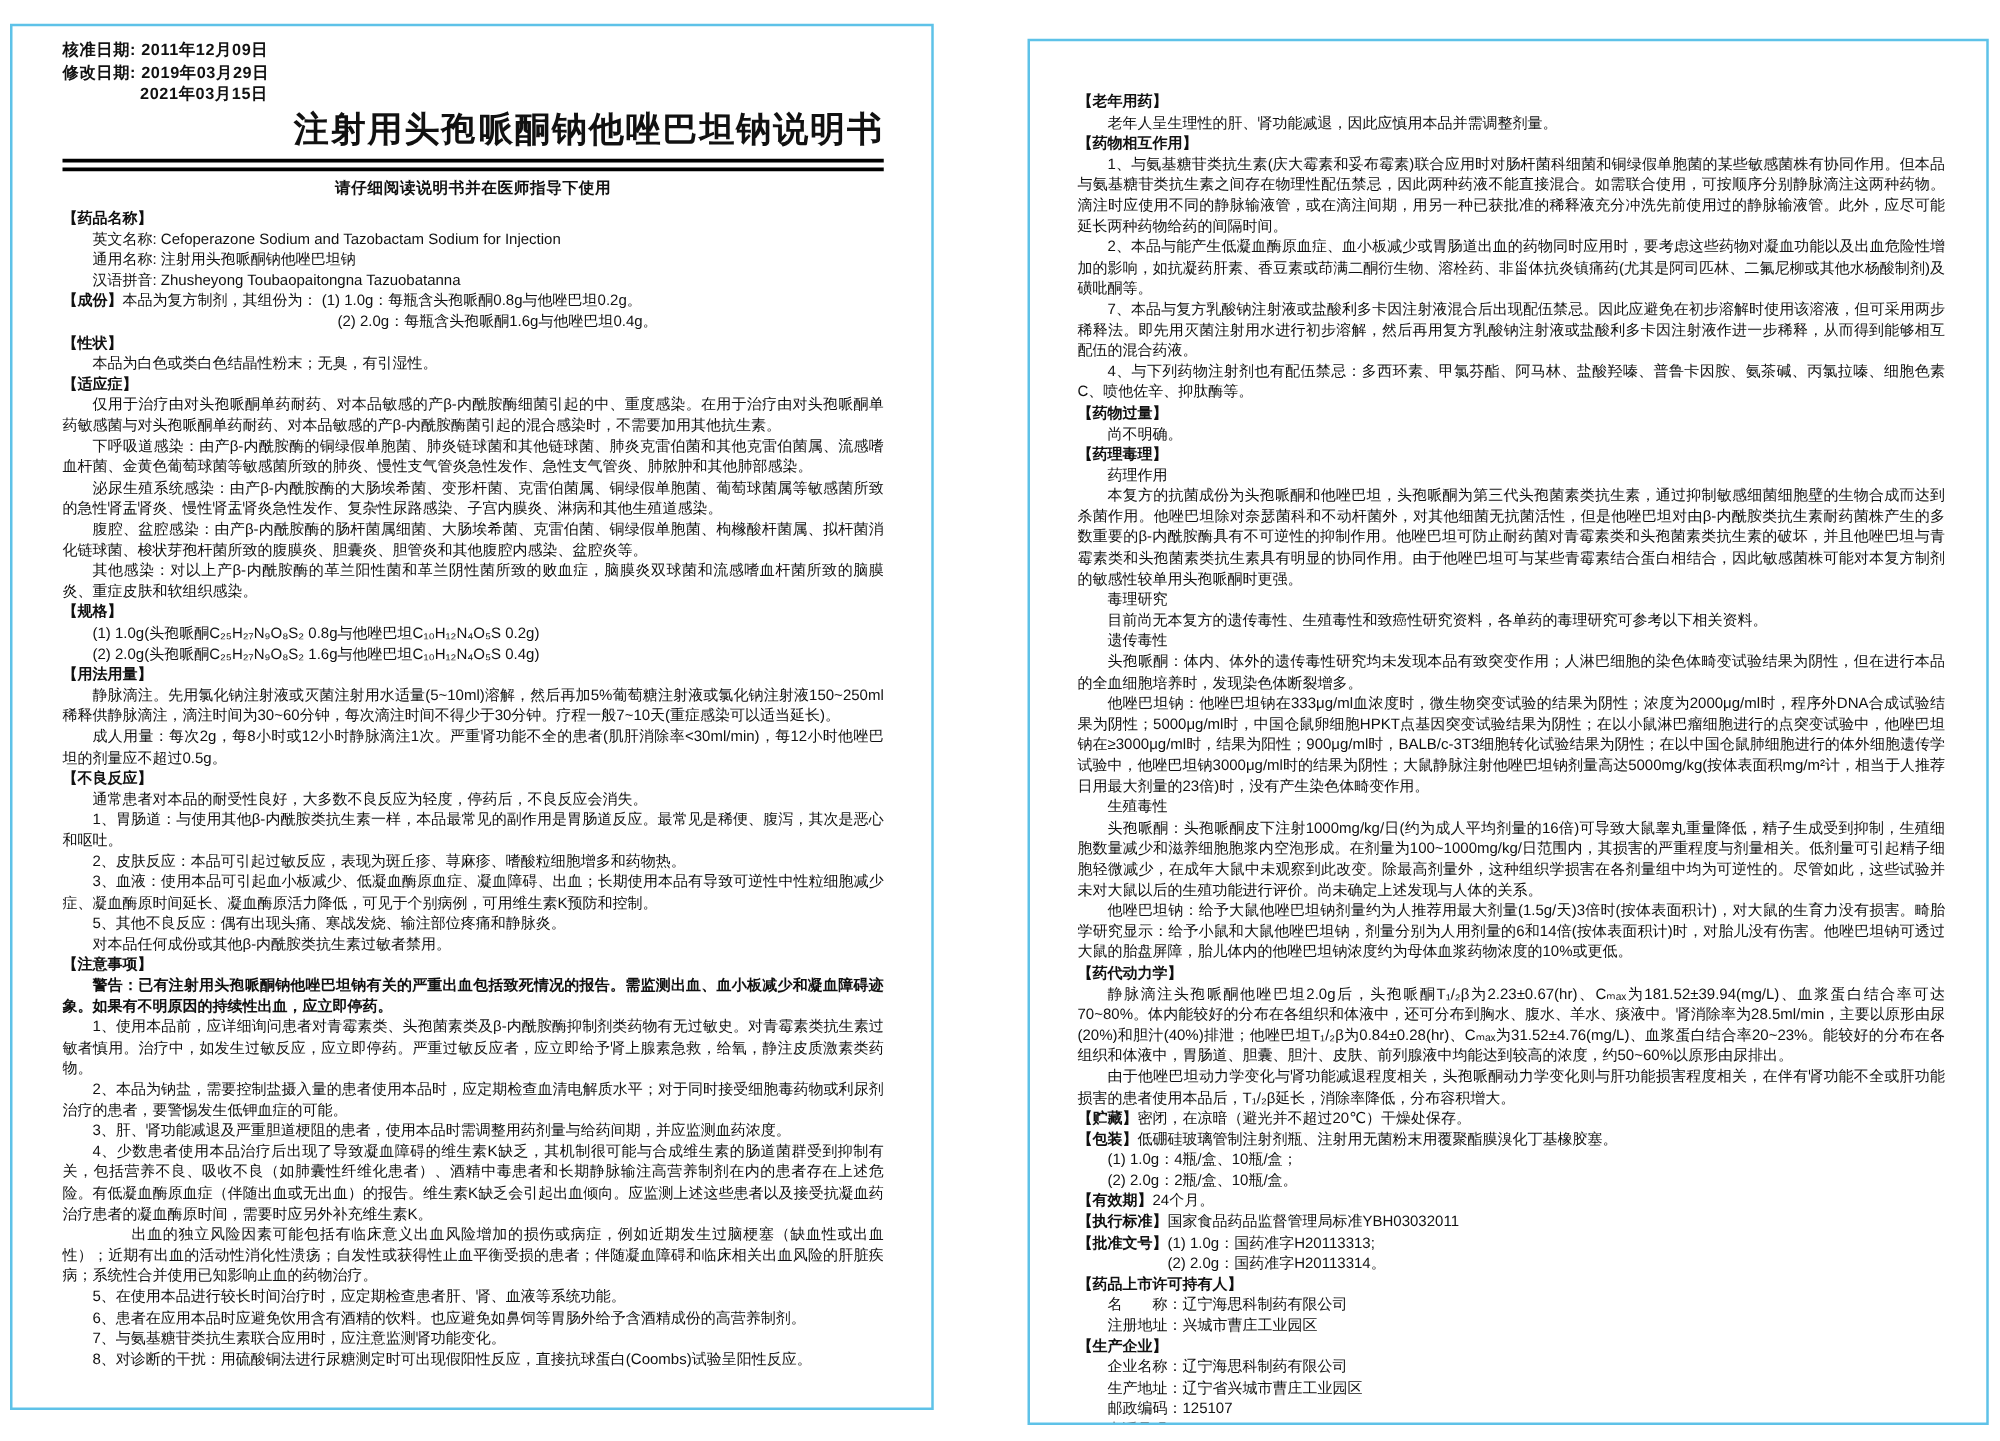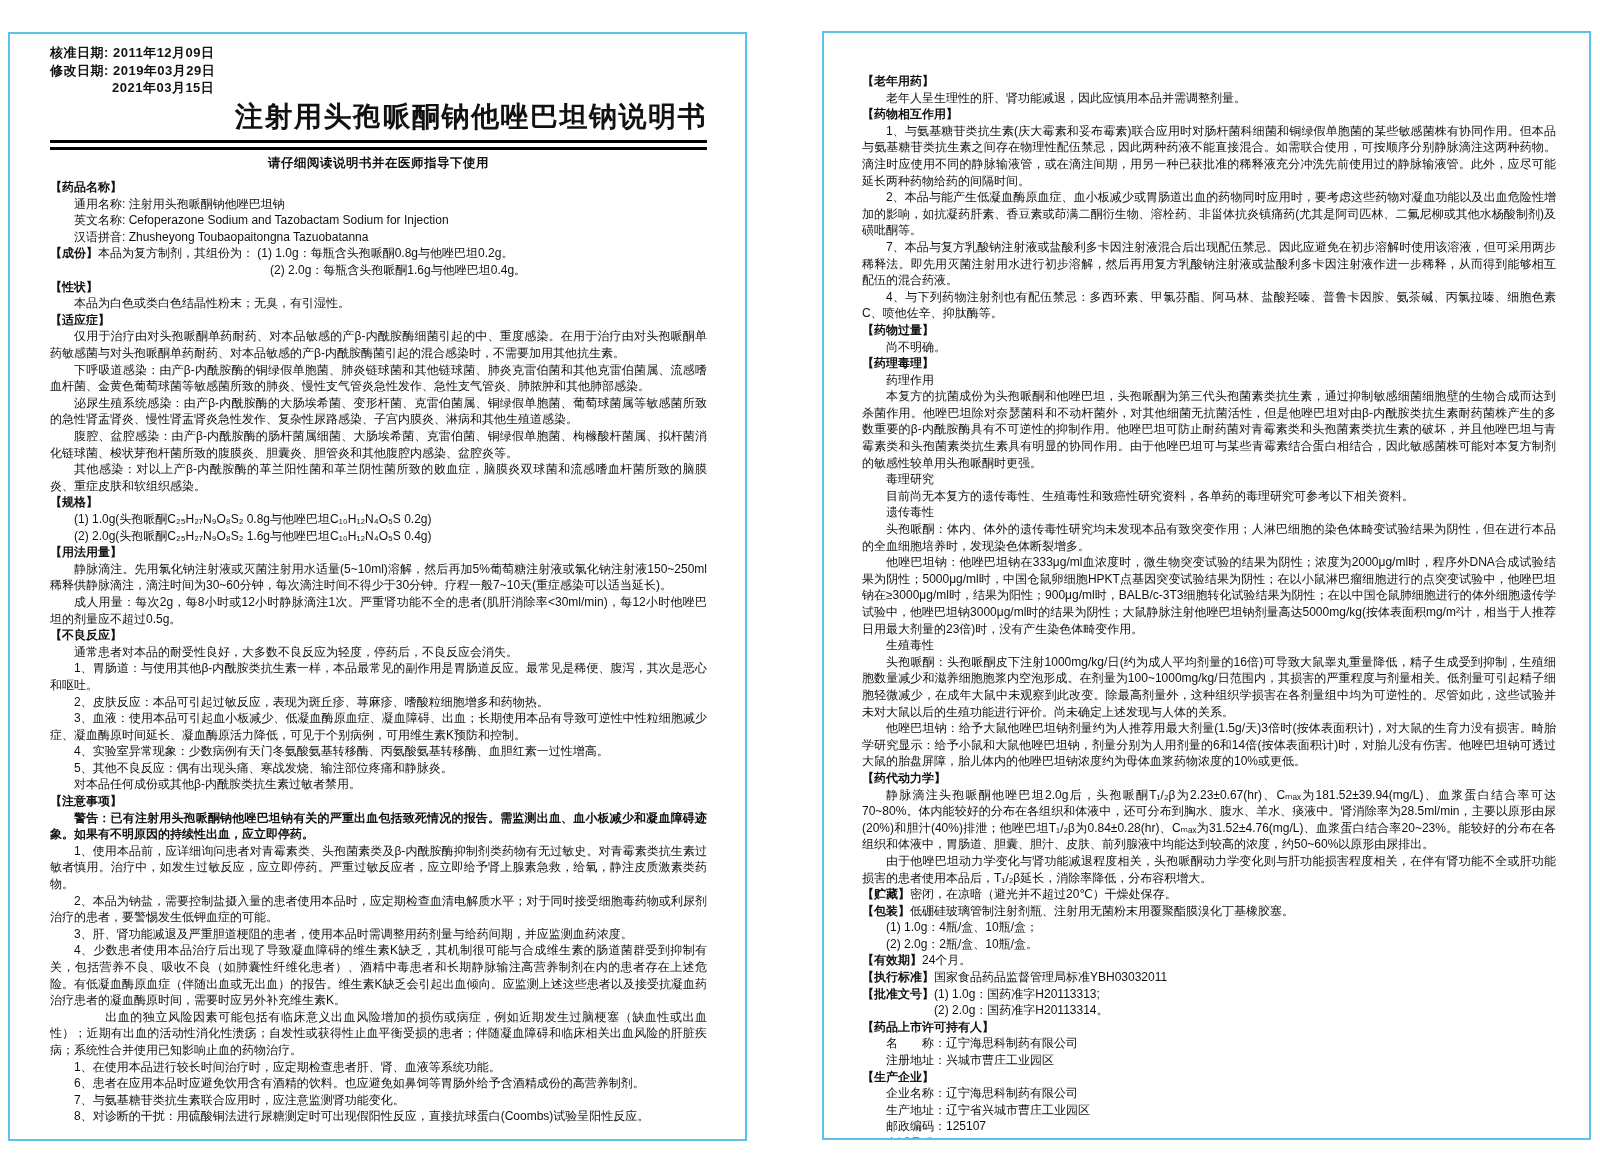--- a/index.html
+++ b/index.html
@@ -5,21 +5,21 @@
   html,body{margin:0;padding:0;}
   body{
     width:1600px;height:1153px;position:relative;background:#ffffff;
     font-family:"Liberation Sans","DejaVu Sans",sans-serif;color:#111;
     overflow:hidden;
   }
   .page{
     position:absolute;background:#fff;border:2px solid #5ec2e8;
     box-sizing:border-box;overflow:hidden;
   }
-  #page-left{left:8px;top:32px;width:739px;height:1109px;padding:10px 38px 0 40px;}
+  #page-left{left:8px;top:19px;width:739px;height:1109px;padding:10px 38px 0 40px;}
   #page-right{left:822px;top:31px;width:769px;height:1109px;padding:40px 33px 0 38px;}
   .dates{font-size:13px;line-height:17.5px;font-weight:600;letter-spacing:.5px;}
   .date-line{white-space:nowrap;}
   .date-cont{margin-left:62px;}
   .title{
     font-size:28px;font-weight:700;text-align:right;
     margin:3px 0 7px;letter-spacing:1.5px;line-height:1.2;
   }
   .rule{height:4px;border-top:3px solid #000;border-bottom:3px solid #000;margin:2px 0 5px;}
   .notice{text-align:center;font-weight:700;font-size:12.5px;margin:4px 0 7px;letter-spacing:.5px;}
@@ -39,22 +39,22 @@
   <div class="dates">
     <div class="date-line">核准日期: 2011年12月09日</div>
     <div class="date-line">修改日期: 2019年03月29日</div>
     <div class="date-line date-cont">2021年03月15日</div>
   </div>
   <h1 class="title">注射用头孢哌酮钠他唑巴坦钠说明书</h1>
   <div class="rule"></div>
   <div class="notice">请仔细阅读说明书并在医师指导下使用</div>
   <div class="doc">
       <p class="h">【药品名称】</p>
+      <p class="p">英文名称: Cefoperazone Sodium and Tazobactam Sodium for Injection</p>
       <p class="p">通用名称: 注射用头孢哌酮钠他唑巴坦钠</p>
-      <p class="p">英文名称: Cefoperazone Sodium and Tazobactam Sodium for Injection</p>
       <p class="p">汉语拼音: Zhusheyong Toubaopaitongna Tazuobatanna</p>
       <p class="c0"><span class="ih">【成份】</span>本品为复方制剂，其组份为： (1) 1.0g：每瓶含头孢哌酮0.8g与他唑巴坦0.2g。</p>
       <p class="c0" style="margin-left: 220px;">(2) 2.0g：每瓶含头孢哌酮1.6g与他唑巴坦0.4g。</p>
       <p class="h">【性状】</p>
       <p class="p">本品为白色或类白色结晶性粉末；无臭，有引湿性。</p>
       <p class="h">【适应症】</p>
       <p class="p">仅用于治疗由对头孢哌酮单药耐药、对本品敏感的产β-内酰胺酶细菌引起的中、重度感染。在用于治疗由对头孢哌酮单药敏感菌与对头孢哌酮单药耐药、对本品敏感的产β-内酰胺酶菌引起的混合感染时，不需要加用其他抗生素。</p>
       <p class="p">下呼吸道感染：由产β-内酰胺酶的铜绿假单胞菌、肺炎链球菌和其他链球菌、肺炎克雷伯菌和其他克雷伯菌属、流感嗜血杆菌、金黄色葡萄球菌等敏感菌所致的肺炎、慢性支气管炎急性发作、急性支气管炎、肺脓肿和其他肺部感染。</p>
       <p class="p">泌尿生殖系统感染：由产β-内酰胺酶的大肠埃希菌、变形杆菌、克雷伯菌属、铜绿假单胞菌、葡萄球菌属等敏感菌所致的急性肾盂肾炎、慢性肾盂肾炎急性发作、复杂性尿路感染、子宫内膜炎、淋病和其他生殖道感染。</p>
       <p class="p">腹腔、盆腔感染：由产β-内酰胺酶的肠杆菌属细菌、大肠埃希菌、克雷伯菌、铜绿假单胞菌、枸橼酸杆菌属、拟杆菌消化链球菌、梭状芽孢杆菌所致的腹膜炎、胆囊炎、胆管炎和其他腹腔内感染、盆腔炎等。</p>
@@ -63,31 +63,30 @@
       <p class="p">(1) 1.0g(头孢哌酮C₂₅H₂₇N₉O₈S₂ 0.8g与他唑巴坦C₁₀H₁₂N₄O₅S 0.2g)</p>
       <p class="p">(2) 2.0g(头孢哌酮C₂₅H₂₇N₉O₈S₂ 1.6g与他唑巴坦C₁₀H₁₂N₄O₅S 0.4g)</p>
       <p class="h">【用法用量】</p>
       <p class="p">静脉滴注。先用氯化钠注射液或灭菌注射用水适量(5~10ml)溶解，然后再加5%葡萄糖注射液或氯化钠注射液150~250ml稀释供静脉滴注，滴注时间为30~60分钟，每次滴注时间不得少于30分钟。疗程一般7~10天(重症感染可以适当延长)。</p>
       <p class="p">成人用量：每次2g，每8小时或12小时静脉滴注1次。严重肾功能不全的患者(肌肝消除率&lt;30ml/min)，每12小时他唑巴坦的剂量应不超过0.5g。</p>
       <p class="h">【不良反应】</p>
       <p class="p">通常患者对本品的耐受性良好，大多数不良反应为轻度，停药后，不良反应会消失。</p>
       <p class="p">1、胃肠道：与使用其他β-内酰胺类抗生素一样，本品最常见的副作用是胃肠道反应。最常见是稀便、腹泻，其次是恶心和呕吐。</p>
       <p class="p">2、皮肤反应：本品可引起过敏反应，表现为斑丘疹、荨麻疹、嗜酸粒细胞增多和药物热。</p>
       <p class="p">3、血液：使用本品可引起血小板减少、低凝血酶原血症、凝血障碍、出血；长期使用本品有导致可逆性中性粒细胞减少症、凝血酶原时间延长、凝血酶原活力降低，可见于个别病例，可用维生素K预防和控制。</p>
-      <p class="p">4、实验室异常现象：少数病例有天门冬氨酸氨基转移酶、丙氨酸氨基转移酶、血胆红素一过性增高。</p>
       <p class="p">5、其他不良反应：偶有出现头痛、寒战发烧、输注部位疼痛和静脉炎。</p>
       <p class="p">对本品任何成份或其他β-内酰胺类抗生素过敏者禁用。</p>
       <p class="h">【注意事项】</p>
       <p class="pb">警告：已有注射用头孢哌酮钠他唑巴坦钠有关的严重出血包括致死情况的报告。需监测出血、血小板减少和凝血障碍迹象。如果有不明原因的持续性出血，应立即停药。</p>
       <p class="p">1、使用本品前，应详细询问患者对青霉素类、头孢菌素类及β-内酰胺酶抑制剂类药物有无过敏史。对青霉素类抗生素过敏者慎用。治疗中，如发生过敏反应，应立即停药。严重过敏反应者，应立即给予肾上腺素急救，给氧，静注皮质激素类药物。</p>
       <p class="p">2、本品为钠盐，需要控制盐摄入量的患者使用本品时，应定期检查血清电解质水平；对于同时接受细胞毒药物或利尿剂治疗的患者，要警惕发生低钾血症的可能。</p>
       <p class="p">3、肝、肾功能减退及严重胆道梗阻的患者，使用本品时需调整用药剂量与给药间期，并应监测血药浓度。</p>
       <p class="p">4、少数患者使用本品治疗后出现了导致凝血障碍的维生素K缺乏，其机制很可能与合成维生素的肠道菌群受到抑制有关，包括营养不良、吸收不良（如肺囊性纤维化患者）、酒精中毒患者和长期静脉输注高营养制剂在内的患者存在上述危险。有低凝血酶原血症（伴随出血或无出血）的报告。维生素K缺乏会引起出血倾向。应监测上述这些患者以及接受抗凝血药治疗患者的凝血酶原时间，需要时应另外补充维生素K。</p>
       <p class="pd">出血的独立风险因素可能包括有临床意义出血风险增加的损伤或病症，例如近期发生过脑梗塞（缺血性或出血性）；近期有出血的活动性消化性溃疡；自发性或获得性止血平衡受损的患者；伴随凝血障碍和临床相关出血风险的肝脏疾病；系统性合并使用已知影响止血的药物治疗。</p>
-      <p class="p">1、在使用本品进行较长时间治疗时，应定期检查患者肝、肾、血液等系统功能。</p>
+      <p class="p">5、在使用本品进行较长时间治疗时，应定期检查患者肝、肾、血液等系统功能。</p>
       <p class="p">6、患者在应用本品时应避免饮用含有酒精的饮料。也应避免如鼻饲等胃肠外给予含酒精成份的高营养制剂。</p>
       <p class="p">7、与氨基糖苷类抗生素联合应用时，应注意监测肾功能变化。</p>
       <p class="p">8、对诊断的干扰：用硫酸铜法进行尿糖测定时可出现假阳性反应，直接抗球蛋白(Coombs)试验呈阳性反应。</p>
     </div>
 </div>
 
 <div class="page" id="page-right">
   <div class="doc">
       <p class="h">【老年用药】</p>
       <p class="p">老年人呈生理性的肝、肾功能减退，因此应慎用本品并需调整剂量。</p>

